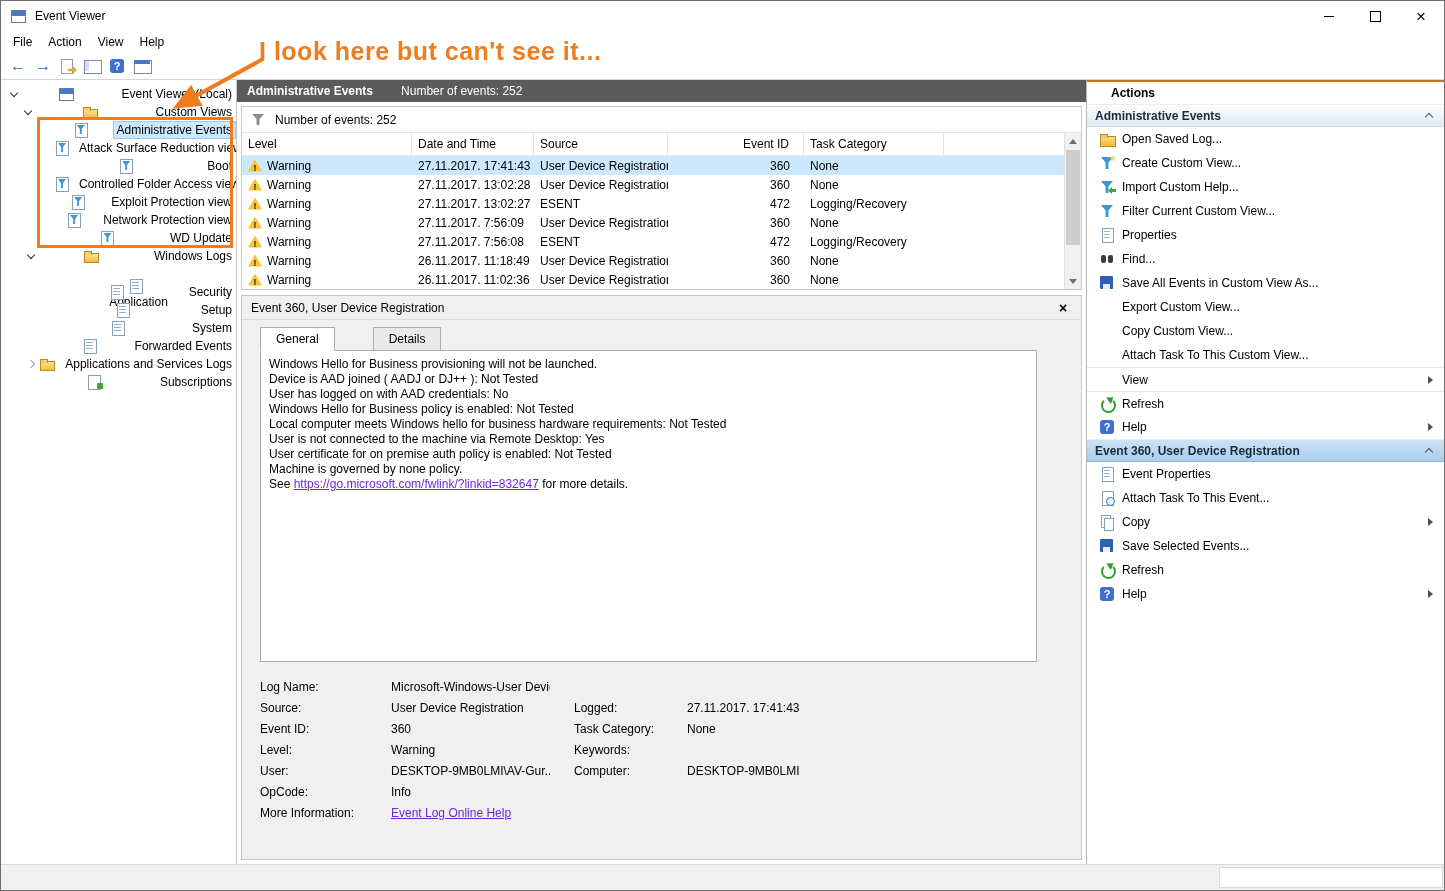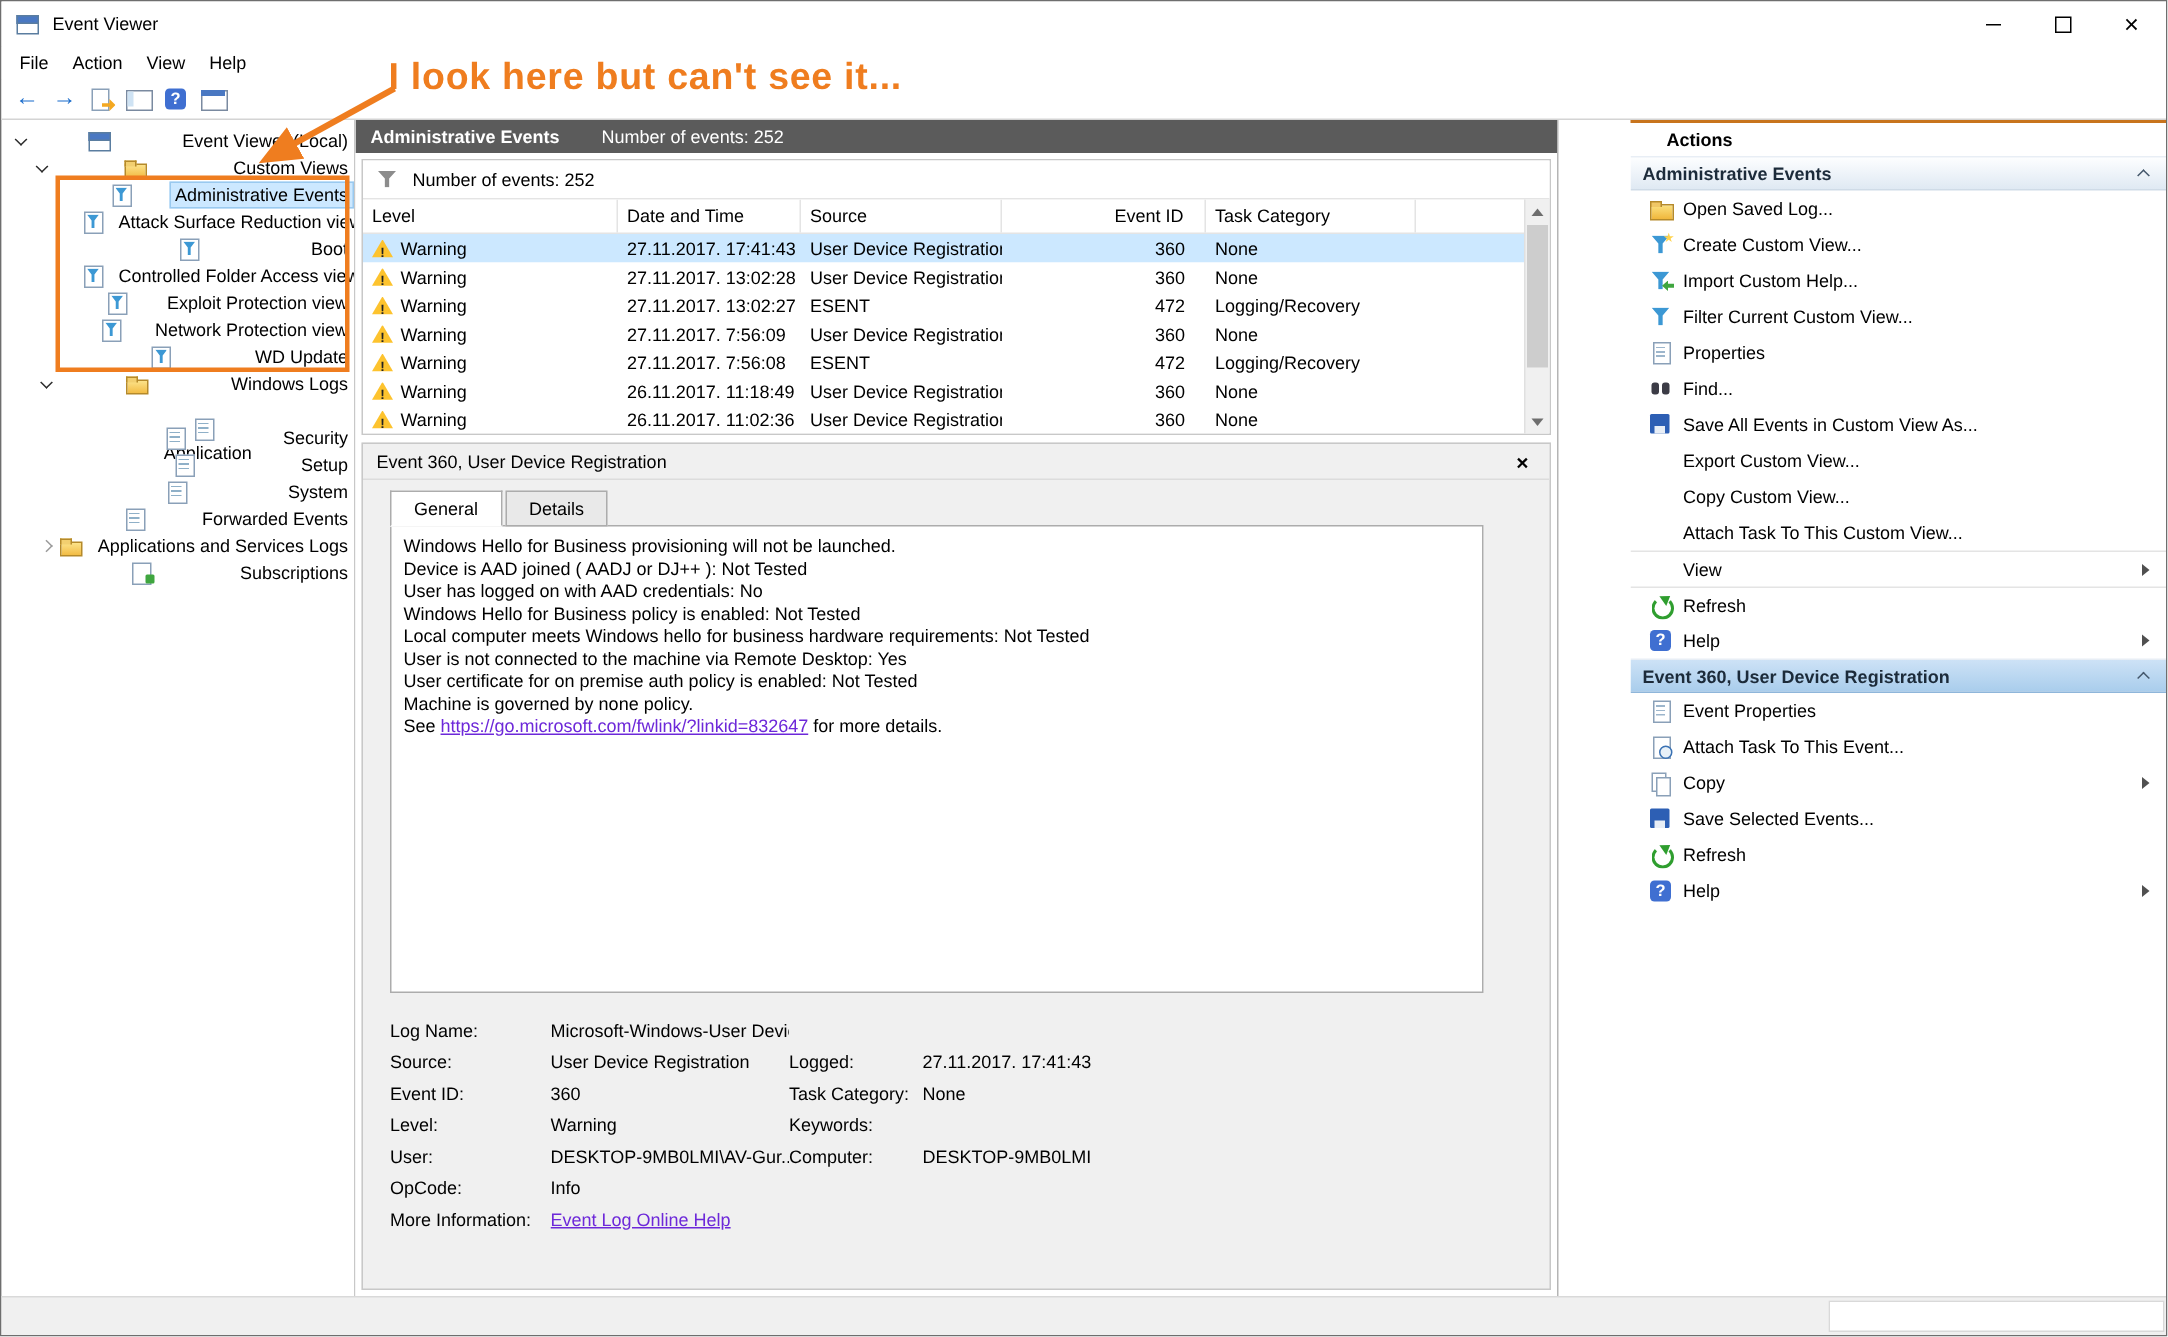--- a/index.html
+++ b/index.html
@@ -92,35 +92,35 @@
   .vs-btn { height:16px; display:flex; align-items:center; justify-content:center; flex:0 0 auto; }
   .vs-up::before { content:""; width:0; height:0; border-left:4px solid transparent; border-right:4px solid transparent; border-bottom:5px solid #6e6e6e; }
   .vs-down::before { content:""; width:0; height:0; border-left:4px solid transparent; border-right:4px solid transparent; border-top:5px solid #6e6e6e; }
   .vs-track { flex:1; position:relative; }
   .vs-thumb { position:absolute; left:1px; right:1px; top:1px; height:95px; background:#cdcdcd; }
 
   
   .detail { flex:1; display:flex; flex-direction:column; background:#f0f0f0; border:1px solid #c8c8c8; overflow:hidden; }
   .detail-header { height:24px; display:flex; align-items:center; padding:0 9px; border-bottom:1px solid #dcdcdc; background:#f0f0f0; flex:0 0 auto; }
   .detail-close { margin-left:auto; font-size:14px; font-weight:bold; width:18px; text-align:center; }
-  .tabs { display:flex; margin:7px 0 0 18px; position:relative; z-index:2; flex:0 0 auto; }
+  .tabs { display:flex; margin:7px 0 0 18px; position:relative; z-index:2; flex:0 0 auto;gap:36px; }
   .tab { padding:4px 15px; border:1px solid #acacac; background:#e9e9e9; margin-right:2px; margin-bottom:-1px; }
   .tab.active { background:#fff; border-bottom:1px solid #fff; }
   .msg-box { margin:0 44px 0 18px; height:312px; background:#fff; border:1px solid #acacac; padding:6px 8px; overflow:hidden; flex:0 0 auto; }
   .msg-line { line-height:15px; white-space:nowrap; }
   .link-text { color:#6d28d9; text-decoration:underline; cursor:pointer; }
   .fields { margin:14px 0 0 18px; flex:0 0 auto; }
-  .field-row { display:flex; height:21px; align-items:center; }
+  .field-row { display:flex; height:21px; align-items:center;gap:24px; }
   .f-label { width:107px; flex:0 0 auto; white-space:nowrap; }
   .f-value { width:159px; flex:0 0 auto; white-space:nowrap; overflow:hidden; }
   .f-label2 { width:89px; flex:0 0 auto; white-space:nowrap; }
   .f-value2 { flex:1; white-space:nowrap; overflow:hidden; }
 
   
-  .actions { width:357px; display:flex; flex-direction:column; background:#fff; border-top:2px solid #c8741d; overflow:hidden; flex:0 0 auto;margin-left:48px; }
+  .actions { width:357px; display:flex; flex-direction:column; background:#fff; border-top:2px solid #c8741d; overflow:hidden; flex:0 0 auto; }
   .actions-title { height:22px; display:flex; align-items:center; padding-left:24px; font-weight:bold; background:#fff; flex:0 0 auto; }
   .section-header { height:23px; display:flex; align-items:center; padding:0 8px; font-weight:bold; color:#1c2b3a; background:linear-gradient(#fdfeff,#dfe9f3); border-top:1px solid #e8eef5; border-bottom:1px solid #cfdbe7; flex:0 0 auto; }
   .section-header.selected { background:linear-gradient(#cde2f6,#a9cdec); border-bottom:1px solid #8fb6da; }
   .collapse { margin-left:auto; width:14px; height:14px; display:flex; align-items:center; justify-content:center; }
   .collapse::before { content:""; width:5px; height:5px; border-right:1.5px solid #44576b; border-bottom:1.5px solid #44576b; transform:rotate(-135deg); margin-top:3px; }
   .action-list { display:flex; flex-direction:column; }
   .action-item { height:24px; display:flex; align-items:center; padding:0 6px 0 12px; gap:6px; }
   .action-item.sep-above { border-top:1px solid #e4e4e4; }
   .a-ico { position:relative; display:inline-block; width:17px; height:16px; flex:0 0 auto; }
   .a-label { flex:1; white-space:nowrap; overflow:hidden; }

